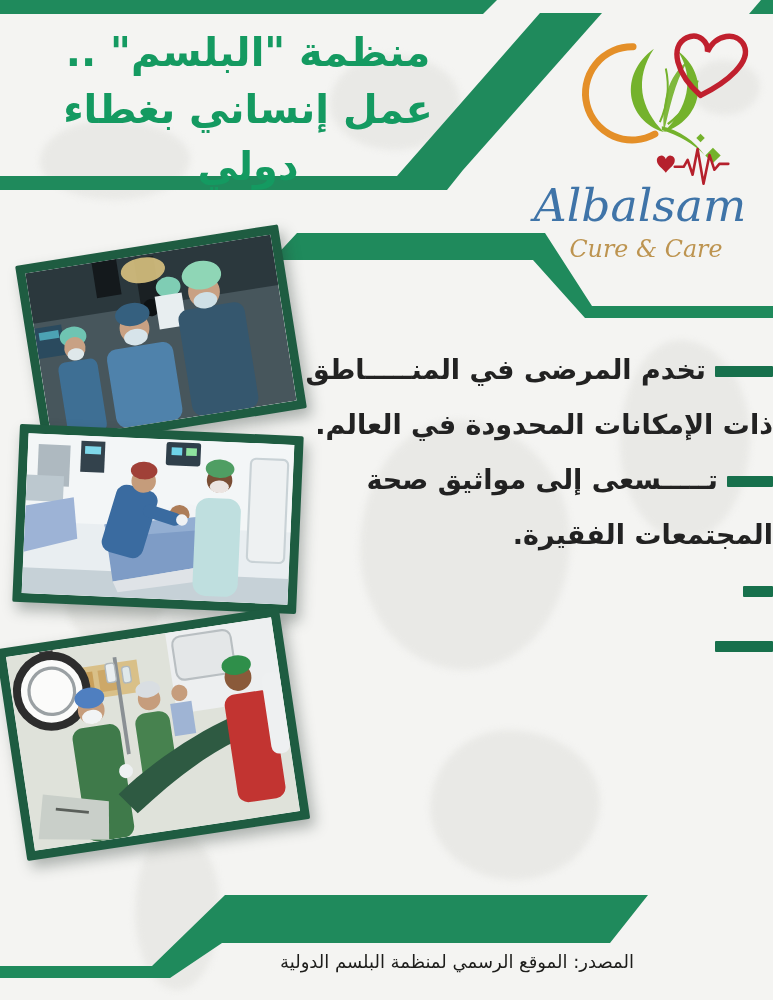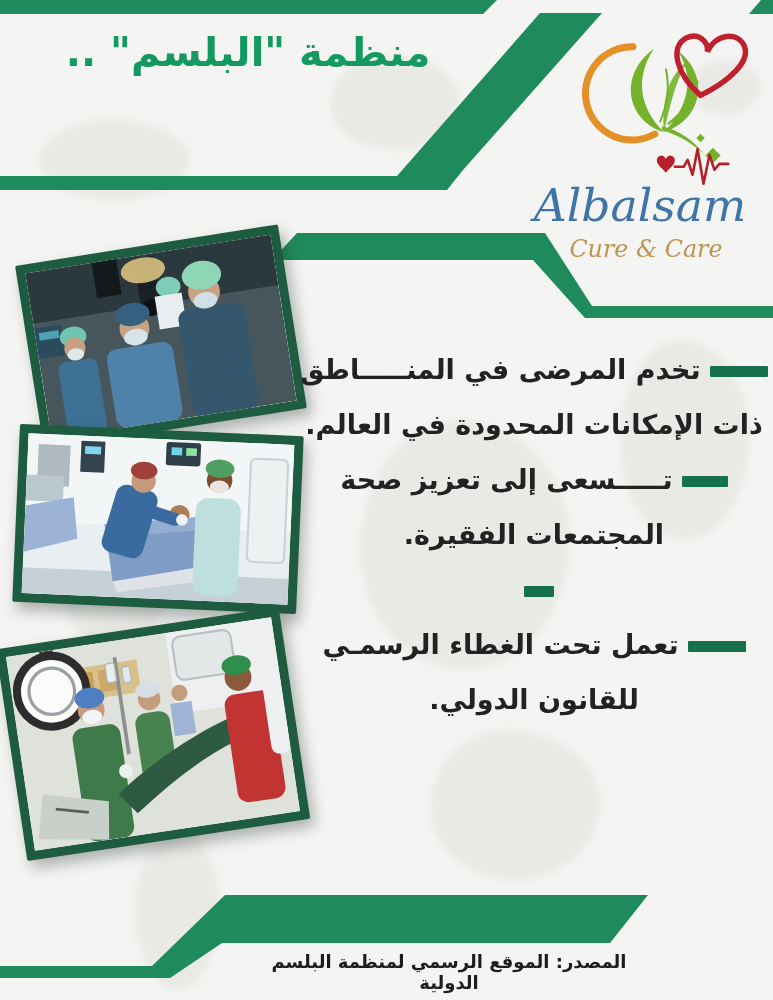--- a/index.html
+++ b/index.html
@@ -31,32 +31,32 @@
   
   .title{
     position:absolute;left:26px;top:24px;width:444px;z-index:4;
     direction:rtl;text-align:center;color:var(--green-title,#149a61);
     font-weight:bold;font-size:40px;line-height:57px;
   }
   
   .logo{position:absolute;right:2px;top:16px;width:258px;height:254px;z-index:4;}
   
   .bullets{position:absolute;right:0;top:342px;width:484px;z-index:4;direction:rtl;box-sizing:border-box;padding-left:6px;}
-  .bullet{font-size:27px;line-height:55px;font-weight:bold;color:var(--text-dark,#222);text-align:center;}
+  .bullet{font-size:27px;line-height:55px;font-weight:bold;color:var(--text-dark,#222);text-align:right;}
   .dash{
     display:inline-block;width:58px;height:11px;border-radius:1px;
     background:var(--green-dash,#17704c);vertical-align:middle;margin-left:9px;
   }
   .bullet:nth-child(2) .dash{width:46px;}
   .bullet:nth-child(3) .dash{width:30px;}
   .bullet:nth-child(5) .dash{width:22px;}
   
   .source{
-    position:absolute;left:244px;top:951px;width:410px;z-index:4;
-    direction:rtl;text-align:center;font-weight:bold;font-size:18px;color:#1d1d1b;
+    position:absolute;left:252px;top:951px;width:410px;z-index:4;
+    direction:rtl;text-align:center;font-weight:normal;font-size:18px;color:#1d1d1b;
   }
 </style>
 </head>
 <body>
 
 <div class="poster">
 
   <div>
     <div class="map-blob" style="left:40px;top:120px;width:150px;height:80px;"></div>
     <div class="map-blob" style="left:330px;top:55px;width:130px;height:95px;"></div>
@@ -71,20 +71,21 @@
   <svg class="ribbons" width="773" height="1000" viewBox="0 0 773 1000">
     <polygon points="0,0 497,0 483,14 0,14"></polygon>
     <polygon points="761,0 773,0 773,14 749,14"></polygon>
     <path d="M0,176 L397,176 L540,13 L602,13 L463,170 L447,190 L0,190 Z"></path>
     <path d="M297,233 L545,233 L592,306 L773,306 L773,318 L585,318 L533,260 L272,260 Z"></path>
     <path d="M0,966 L152,966 L225,895 L648,895 L610,943 L222,943 L170,978 L0,978 Z"></path>
   </svg>
 
   <div class="title">
     <div>منظمة "البلسم" ..</div>
+    <div>عمل إنساني بغطاء دولي</div>
   </div>
 
   <svg class="logo" viewBox="0 0 260 250">
     <path d="M121 28 A47 47 0 1 0 143 116" fill="none" stroke="var(--logo-orange,#e48f28)" stroke-width="7" stroke-linecap="round"></path>
     <g fill="var(--logo-green,#74b22c)">
       <path d="M152 114 C 114 102 106 56 142 30 C 122 60 128 90 152 114 Z"></path>
       <path d="M152 114 C 190 102 200 58 166 32 C 184 60 176 90 152 114 Z"></path>
       <path d="M152 114 C 150 82 156 58 176 42 C 162 66 158 90 152 114 Z" opacity="0.92"></path>
       <path d="M150 112 C 168 118 182 126 193 137 C 183 123 168 112 150 108 Z"></path>
       <path d="M156 106 C 172 94 181 80 186 62" fill="none" stroke="var(--logo-green,#74b22c)" stroke-width="2.4"></path>
@@ -209,20 +210,20 @@
         <ellipse cx="84.5" cy="15.5" rx="5.5" ry="3.6" fill="#2f8f4a"></ellipse>
         <rect x="93" y="20" width="7" height="30" rx="3" fill="#eef0f1"></rect>
       </g>
       <path d="M6 52 L30 58 L28 72 L2 68 Z" fill="#c9cfc9"></path>
       <line x1="10" y1="58" x2="22" y2="61" stroke="#5a5f5a" stroke-width="1"></line>
     </svg>
   </div>
 
   <div class="bullets">
     <div class="bullet"><span class="dash"></span><span>تخدم المرضى في المنـــــاطق ذات الإمكانات المحدودة في العالم.</span></div>
-    <div class="bullet"><span class="dash"></span><span>تـــــسعى إلى تعزيز صحة المجتمعات الفقيرة.</span></div>
+    <div class="bullet"><span class="dash"></span><span>تـــــسعى إلى مواثيق صحة المجتمعات الفقيرة.</span></div>
     <div class="bullet"><span class="dash"></span></div>
-    <div class="bullet"><span class="dash"></span><span>تعمل تحت الغطاء الرسمـي للقانون الدولي.</span></div>
+    <div class="bullet"><span class="dash"></span></div>
   </div>
 
   <div class="source">المصدر: الموقع الرسمي لمنظمة البلسم الدولية</div>
 
 </div>
 
 </body></html>

